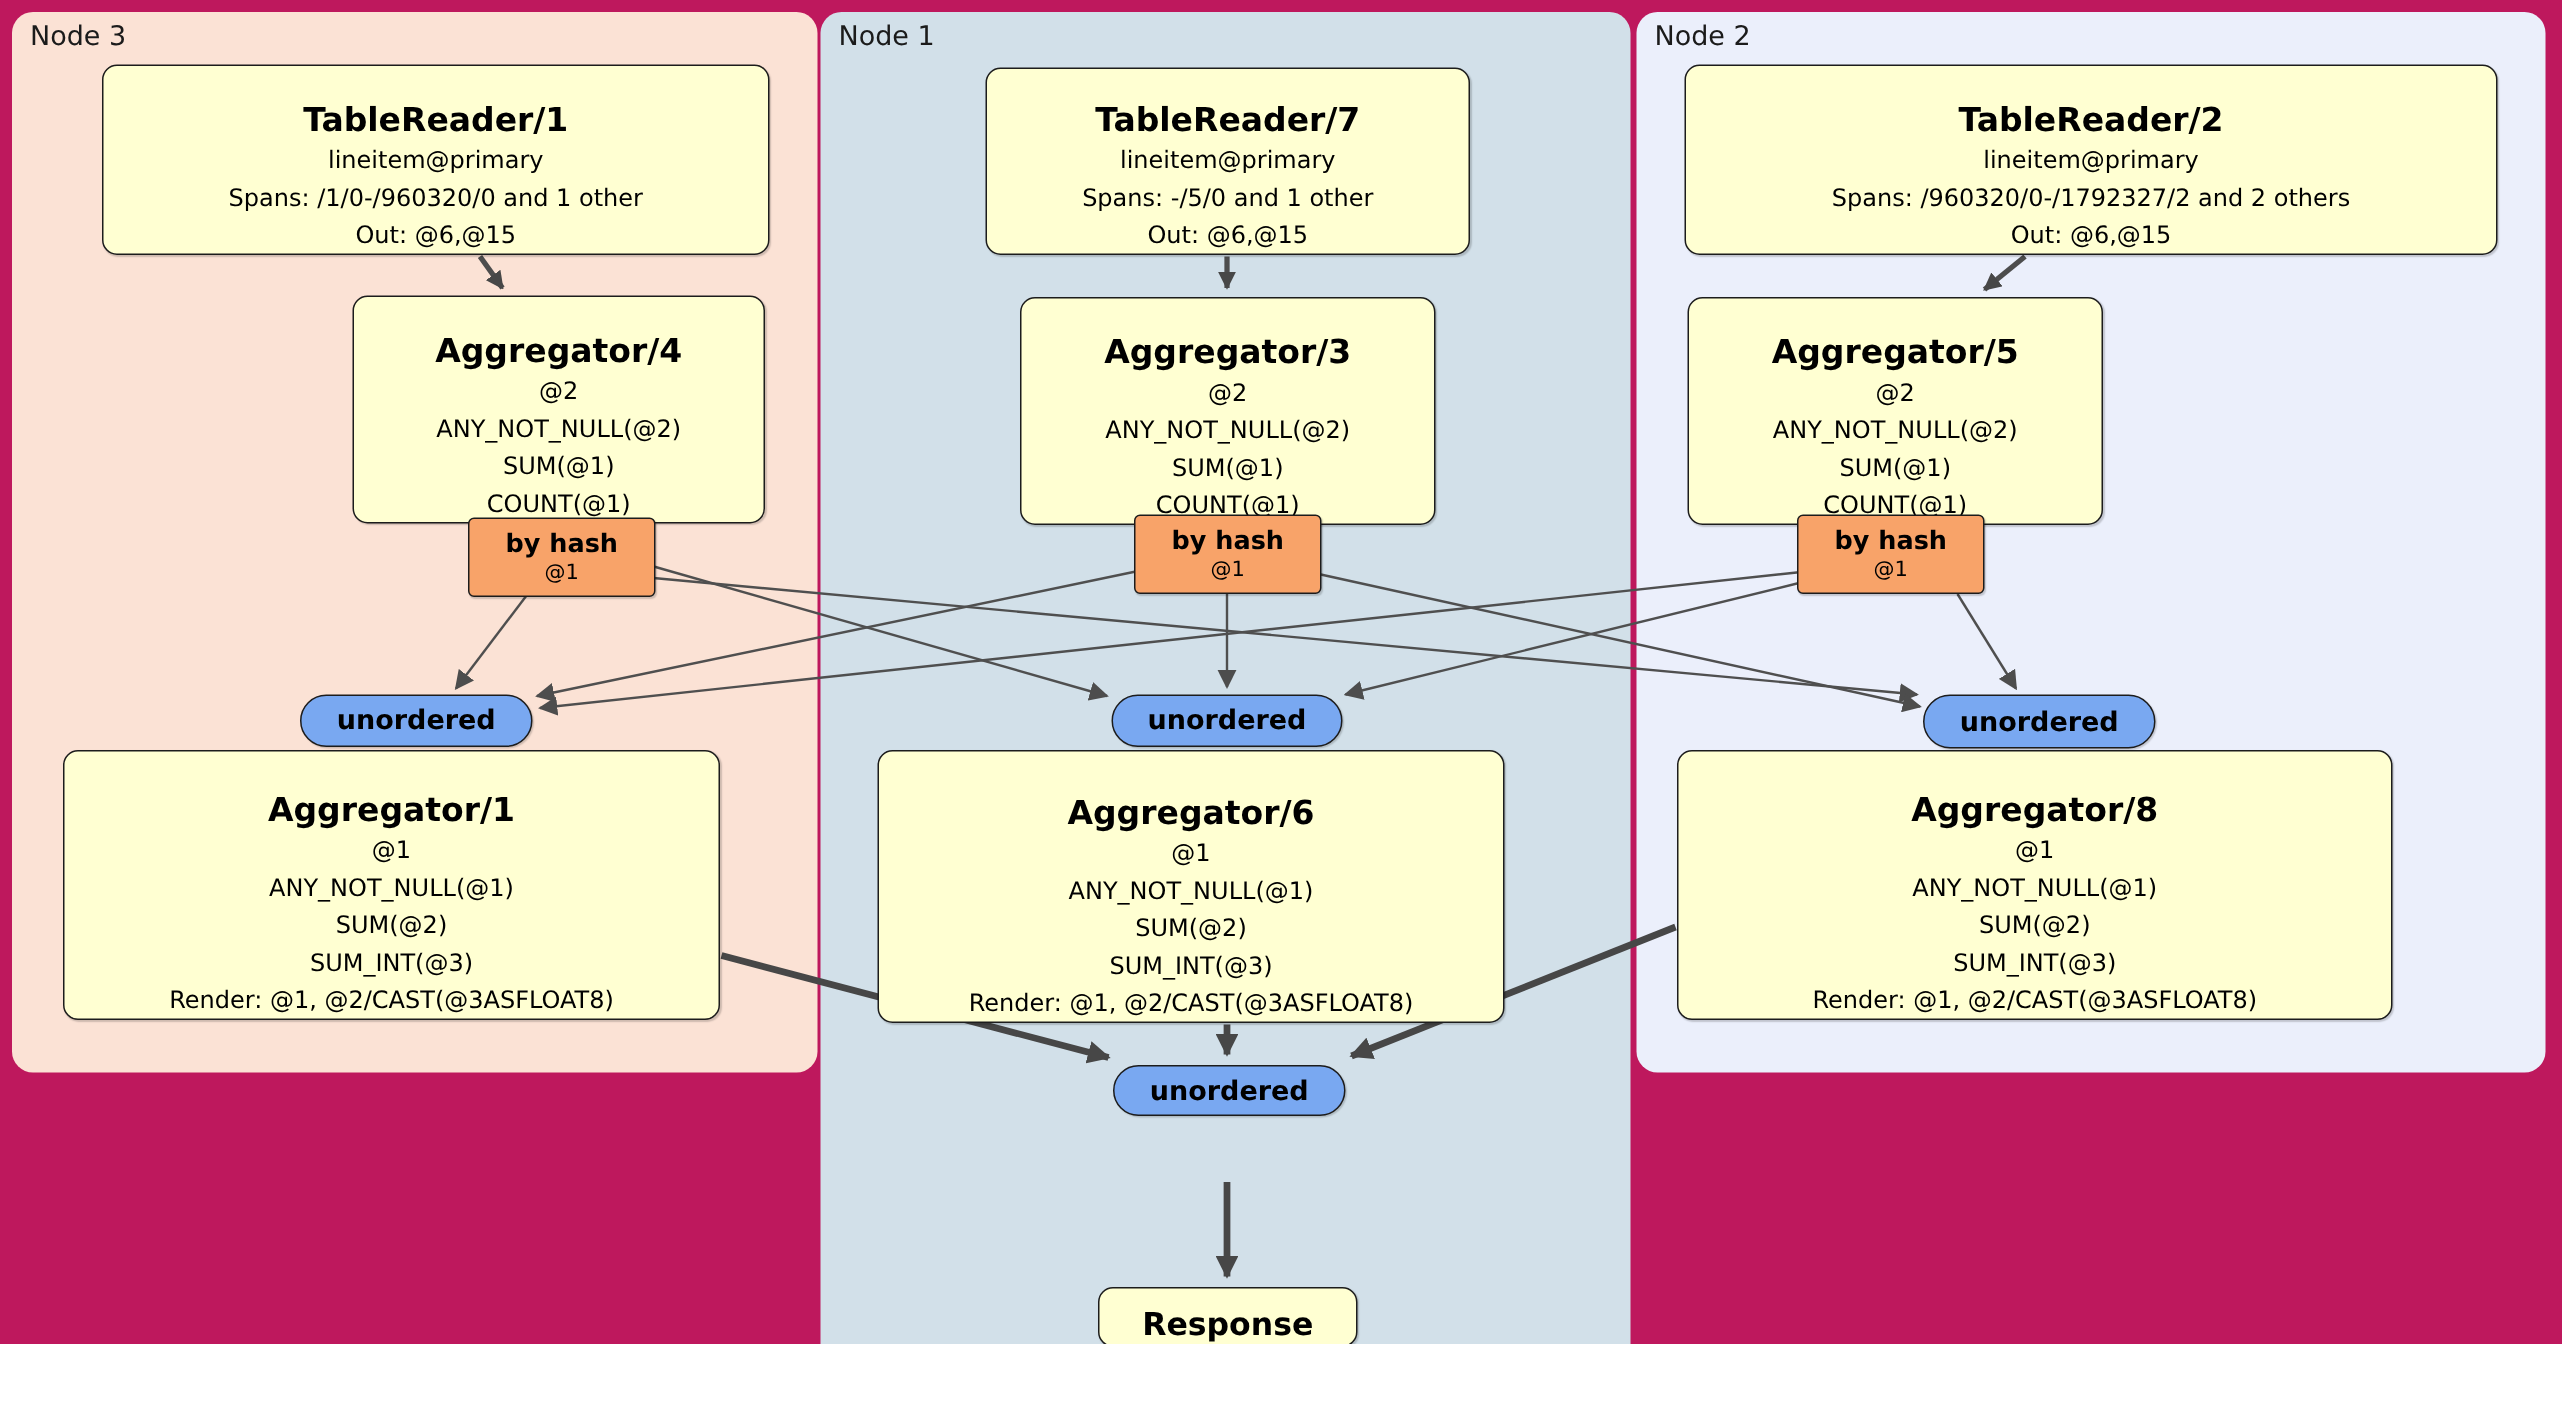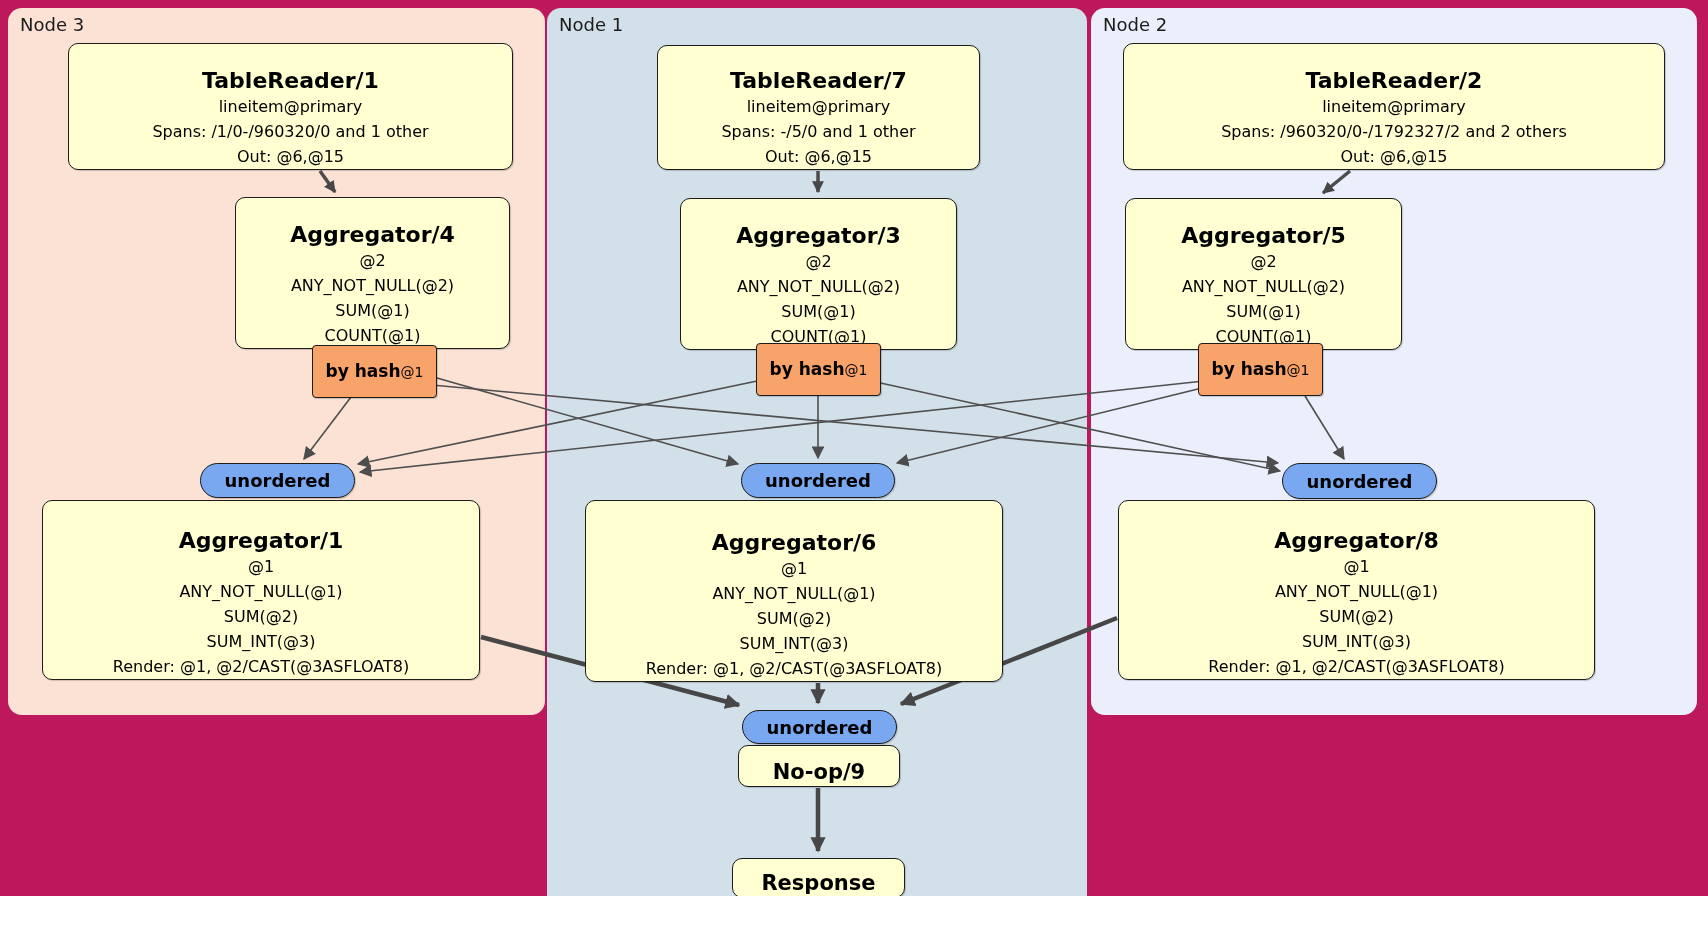--- a/index.html
+++ b/index.html
@@ -48,21 +48,21 @@
     font-size:16px;
     line-height:25px;
     white-space:nowrap;
   }
   .router{
     position:absolute;
     background:#f8a369;
     border:1.6px solid #1c1c1c;
     border-radius:4px;
     box-sizing:border-box;
-    display:flex;flex-direction:row;
+    display:flex;flex-direction:column;
     justify-content:center;align-items:center;
     z-index:3;
     color:#000;
     box-shadow:1px 1px 1px rgba(0,0,0,0.18);
   }
   .router-label{font-size:17px;font-weight:bold;line-height:21px;}
   .router-detail{font-size:14px;line-height:16px;}
   .sync{
     position:absolute;
     background:#79a8f1;
@@ -187,23 +187,20 @@
     <div class="box-line">ANY_NOT_NULL(@1)</div>
     <div class="box-line">SUM(@2)</div>
     <div class="box-line">SUM_INT(@3)</div>
     <div class="box-line">Render: @1, @2/CAST(@3ASFLOAT8)</div>
   </div>
 
   <div class="sync" style="left:742px;top:710px;width:155px;height:34px;">
     <span>unordered</span>
   </div>
 
-  <div class="box" style="left:738px;top:745px;width:162px;height:42px;">
-    <div class="box-title big-title">No-op/9</div>
-  </div>
 
   <div class="box" style="left:732px;top:858px;width:173px;height:40px;">
     <div class="box-title big-title">Response</div>
   </div>
 
   <div class="box" style="left:1123px;top:43px;width:542px;height:127px;">
     <div class="box-title">TableReader/2</div>
     <div class="box-line">lineitem@primary</div>
     <div class="box-line">Spans: /960320/0-/1792327/2 and 2 others</div>
     <div class="box-line">Out: @6,@15</div>

